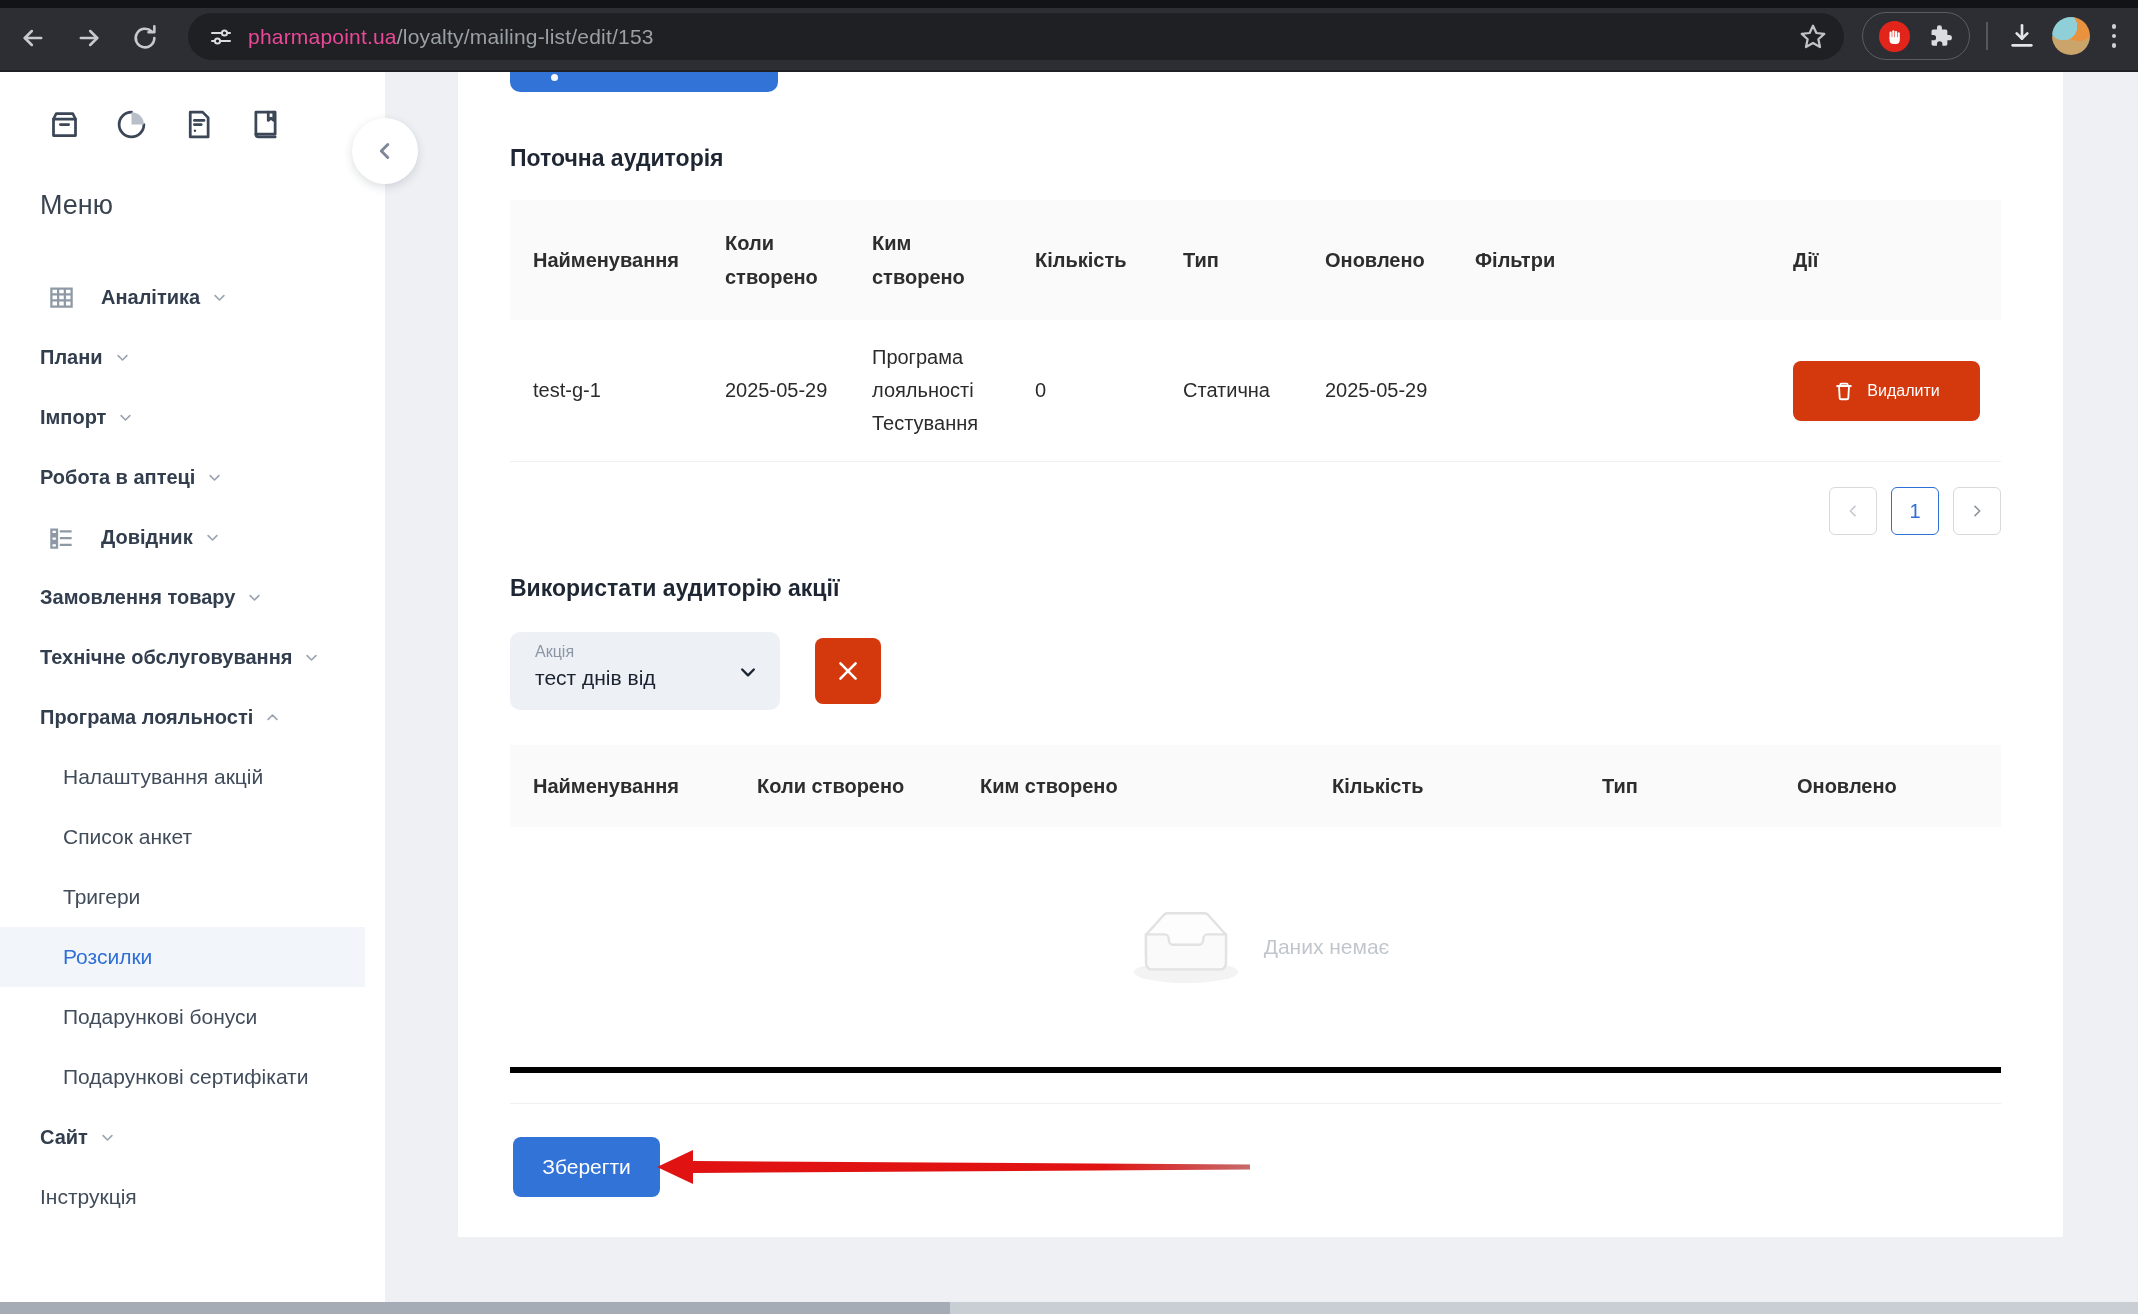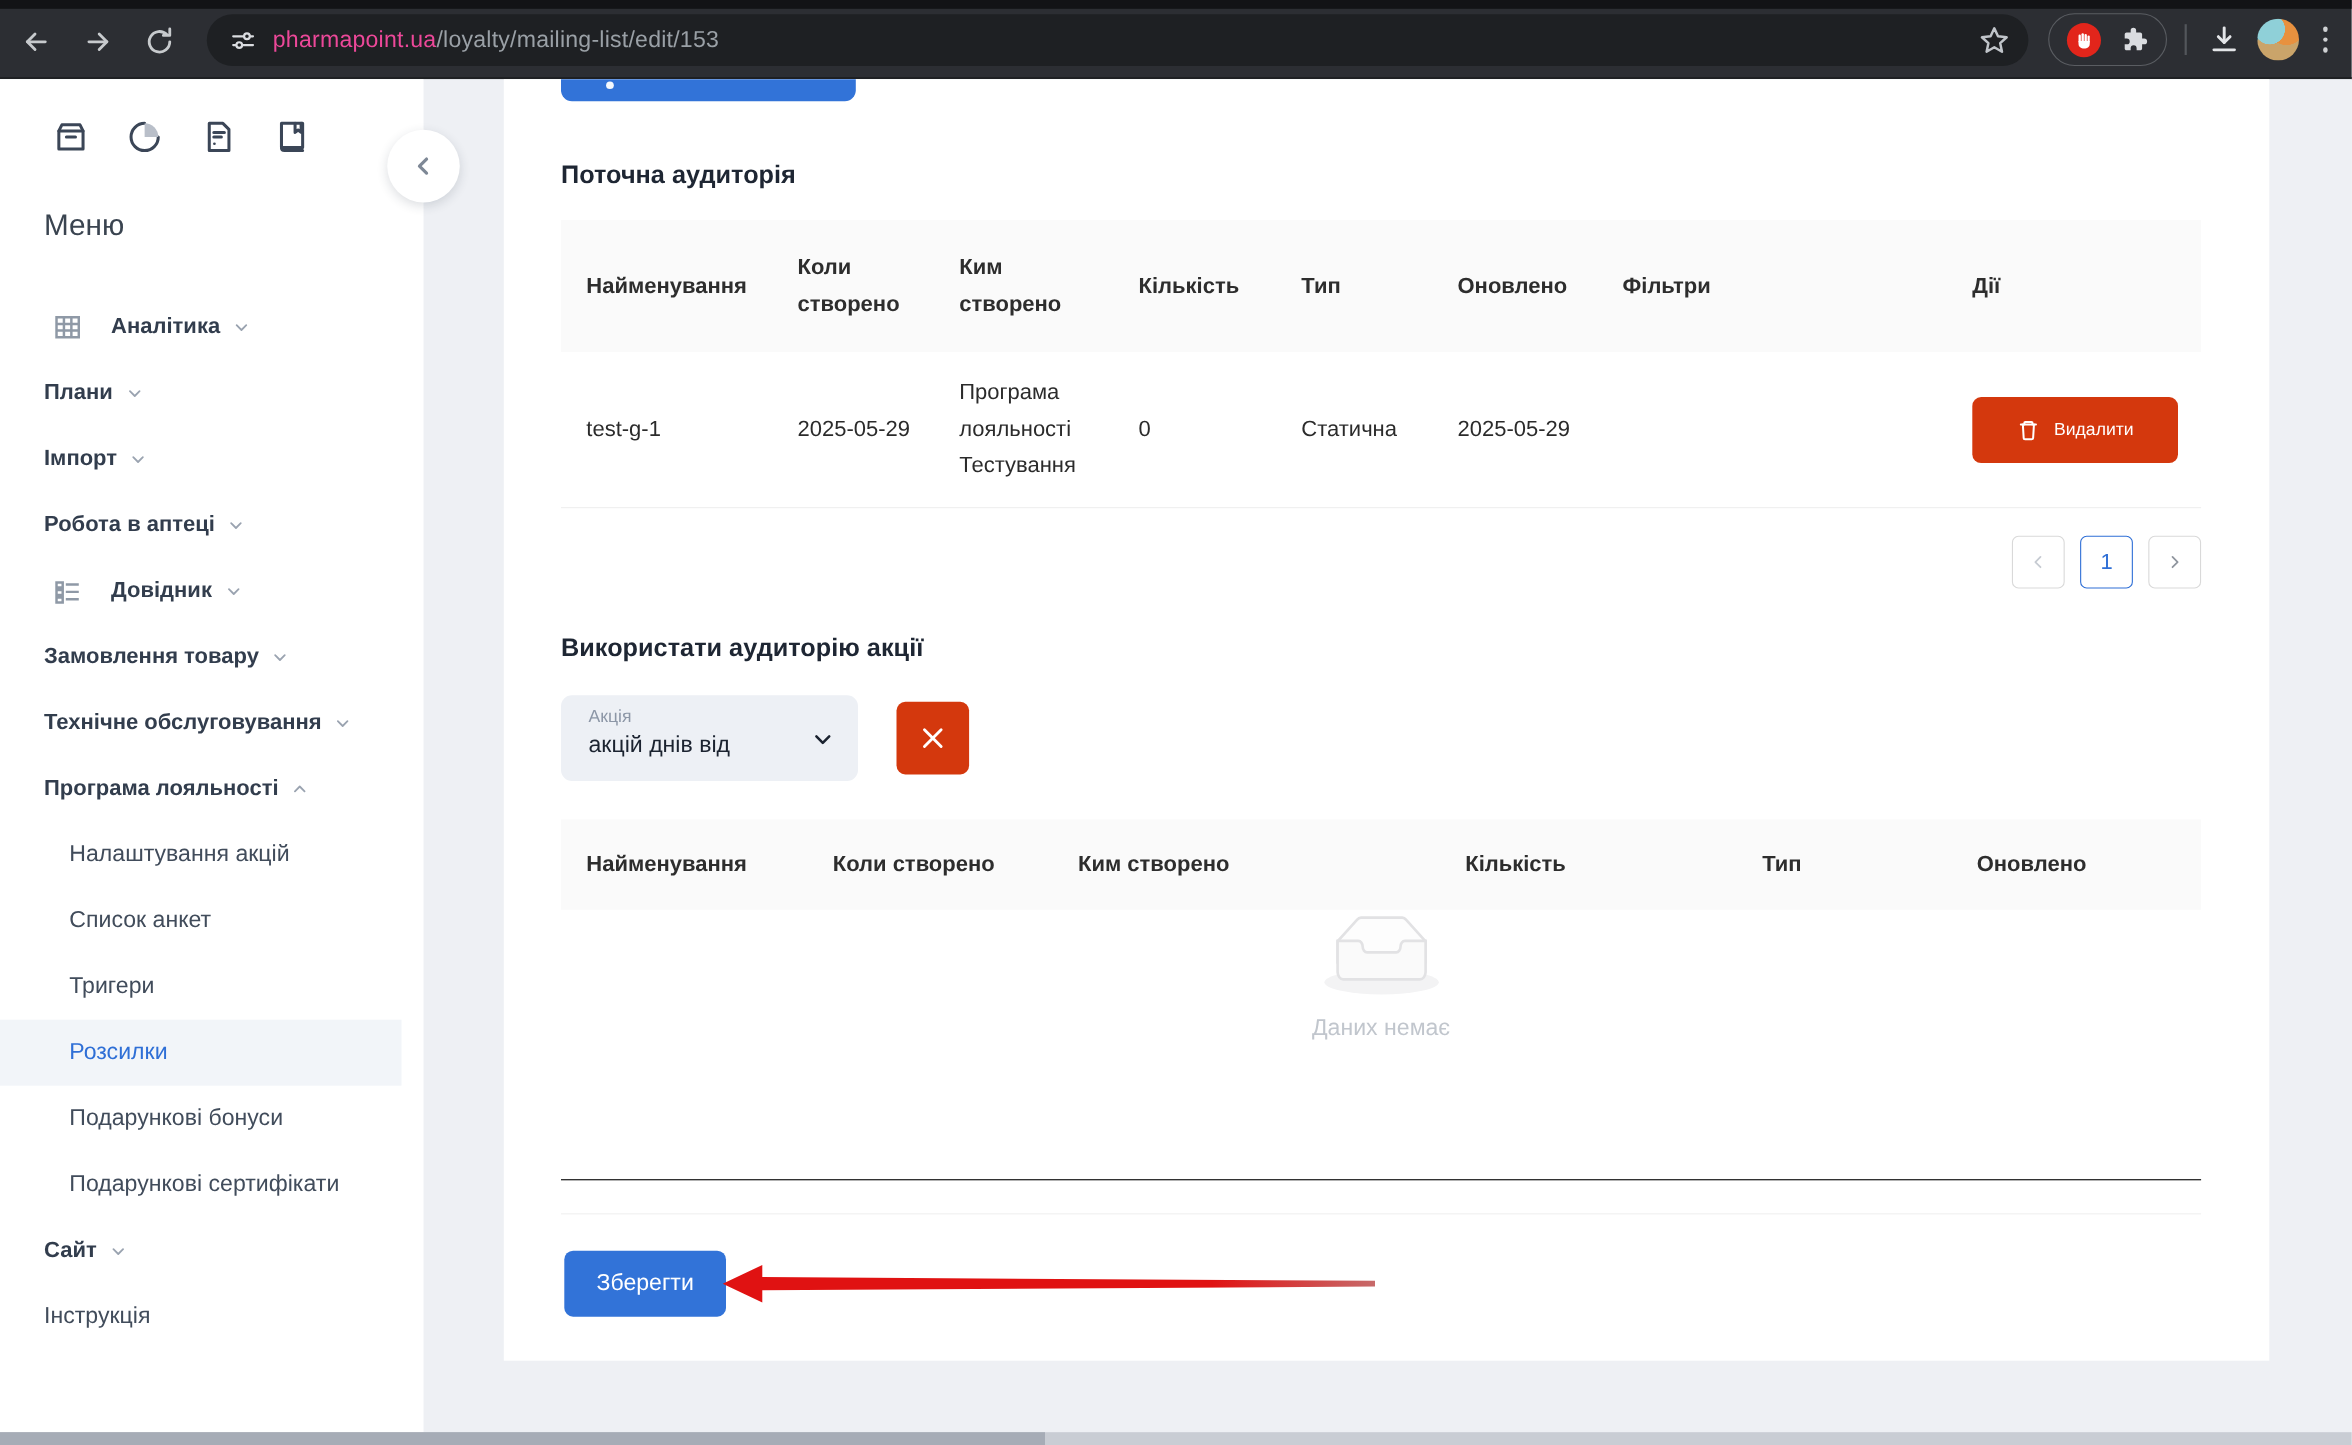--- a/index.html
+++ b/index.html
@@ -84,22 +84,22 @@
   .promo-select { position:absolute; left:52px; top:560px; width:270px; height:78px; background:#edf0f5; border-radius:10px; padding:11px 20px 14px 25px; cursor:pointer; }
   .promo-select .lab { font-size:16px; color:#8c96a6; display:block; }
   .promo-select .val { font-size:21px; color:#1b2330; display:block; margin-top:5px; }
   .promo-select .dd { position:absolute; right:22px; top:30px; color:#1b2330; }
   .promo-select .dd svg { stroke:currentColor; fill:none; stroke-width:2.8; stroke-linecap:round; stroke-linejoin:round; }
   .clear-btn { position:absolute; left:357px; top:566px; width:66px; height:66px; background:#d4380d; border:none; border-radius:8px; display:flex; align-items:center; justify-content:center; cursor:pointer; }
   .clear-btn svg { stroke:#fff; stroke-width:2.4; stroke-linecap:round; }
 
   .t2 { top:673px; }
   .t2 .tbl-head { height:82px; grid-template-columns:247px 223px 352px 270px 195px 1fr; }
-  .empty-zone { position:absolute; left:52px; top:755px; width:1491px; height:246px; border-bottom:1px solid #000000;
-                display:flex; flex-direction:column; align-items:center; justify-content:flex-start; gap:14px; }
+  .empty-zone { position:absolute; left:52px; top:755px; width:1491px; height:246px; border-bottom:6px solid #000000;
+                display:flex; flex-direction:row; align-items:center; justify-content:center; gap:14px; }
   .empty-text { font-size:21px; color:#c1c6cd; }
   .divider2 { position:absolute; left:52px; top:1031px; width:1491px; height:1px; background:#f0f0f0; }
 
   .save-btn { position:absolute; left:55px; top:1065px; width:147px; height:60px; background:#3273d8; border:none; border-radius:8px;
               color:#fff; font-size:21px; font-family:inherit; cursor:pointer; }
   .anno-arrow { position:absolute; left:197px; top:1075px; pointer-events:none; }
 
   
   .hscroll { position:absolute; left:0; top:1230px; width:2138px; height:12px; background:#c9cdd4; cursor:pointer; }
   .hscroll .thumb { position:absolute; left:0; top:0; height:12px; width:950px; background:#a6acb6; }
@@ -380,21 +380,21 @@
           <svg width="16" height="16" viewBox="0 0 24 24" stroke="currentColor">
               <path d="M9 5l7 7-7 7"></path>
             </svg>
         </div>
       </div>
 
       <h2 class="sec-title t2-title">Використати аудиторію акції</h2>
 
       <div class="promo-select">
         <span class="lab">Акція</span>
-        <span class="val">акцій днів від</span>
+        <span class="val">тест днів від</span>
         <span class="dd"><svg width="20" height="20" viewBox="0 0 24 24">
               <path d="M5 9l7 7 7-7"></path>
             </svg></span>
       </div>
       <button class="clear-btn">
         <svg width="26" height="26" viewBox="0 0 24 24">
             <path d="M5 5l14 14M19 5L5 19"></path>
           </svg>
       </button>
 

